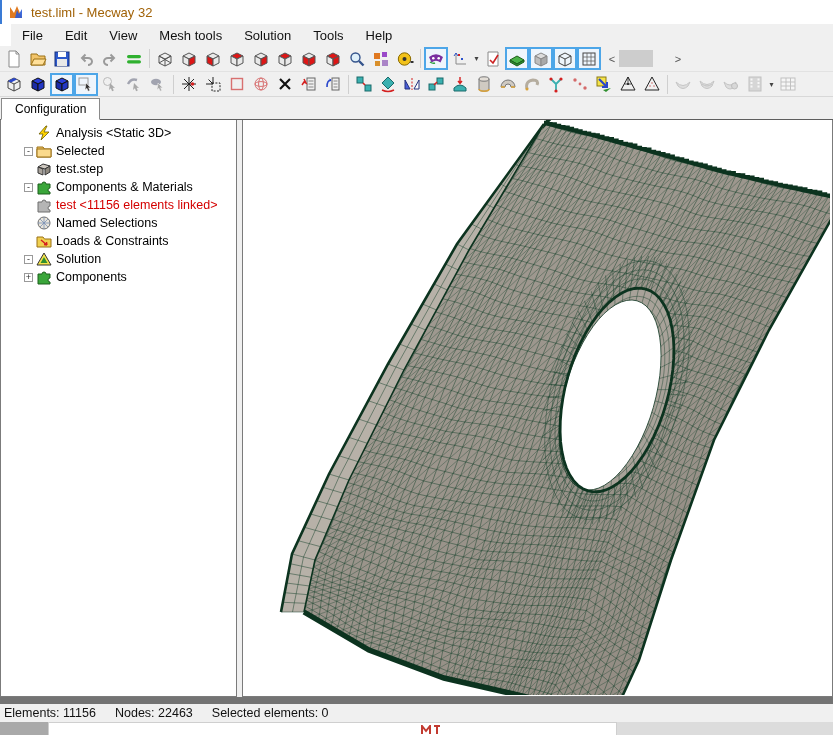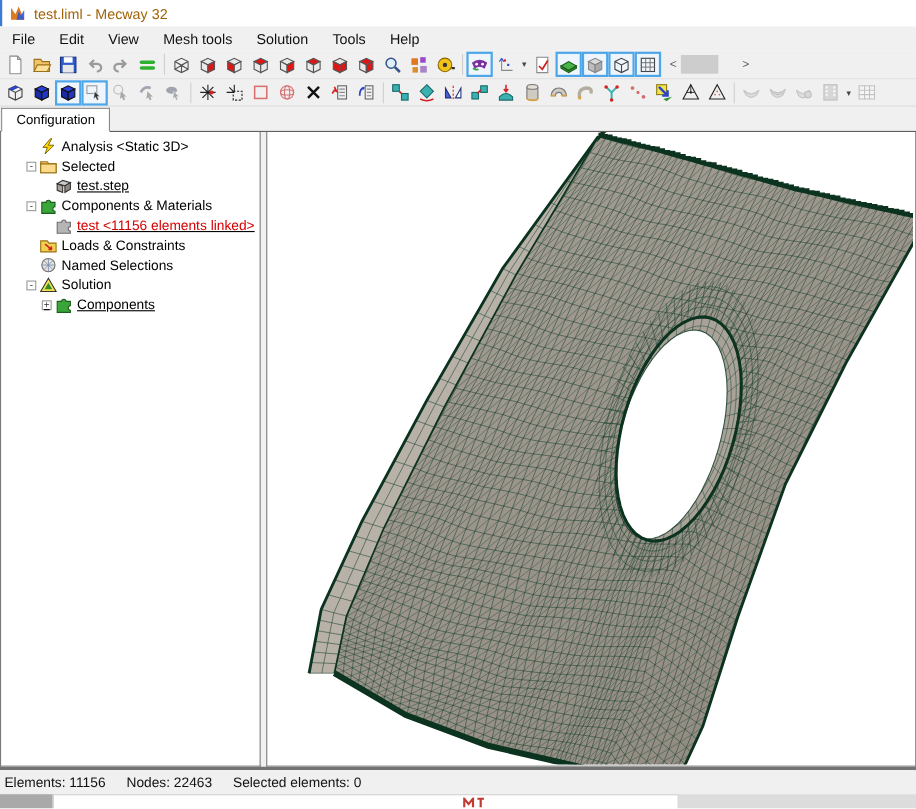--- a/index.html
+++ b/index.html
@@ -6,21 +6,21 @@
   html,body { width:833px; height:735px; overflow:hidden; background:#fff;
     font-family:"Liberation Sans", sans-serif; }
   svg { display:block; }
 
   
   #titlebar { height:24px; background:#ffffff; display:flex; align-items:center;
     border-left:2px solid #3a7bd5; padding-left:6px; }
   #titlebar .title { font-size:13px; color:#a16207; margin-left:7px; }
 
   
-  #menubar { height:22px; background:#f0f0f0; display:flex; align-items:center; font-size:13px; color:#111; }
+  #menubar { height:22px; background:#f0f0f0; display:flex; align-items:center; font-size:13px; color:#111;margin-left:11px; }
   #menubar .mi { padding:2px 11px; cursor:default; }
 
   
   .toolbar { background:#f0f0f0; display:flex; align-items:center; padding-left:2px; }
   #tb1 { height:25px; }
   #tb2 { height:26px; border-top:1px solid #e2e2e2; border-bottom:1px solid #d8d8d8; }
   .tbtn { width:24px; height:23px; display:flex; align-items:center; justify-content:center; flex:0 0 auto; }
   .tog  { border:2px solid #4da6e8; background:#eef5fc; }
   .dim  { opacity:.45; filter:grayscale(.8); }
   .sep  { width:1px; height:19px; background:#cfcfcf; margin:0 3px; flex:0 0 auto; }
@@ -34,29 +34,29 @@
   #tab-config { background:#fff; border:1px solid #8a8a8a; border-bottom:1px solid #fff;
     height:22px; margin-left:1px; margin-bottom:-1px; padding:0 13px; font-size:12px;
     display:flex; align-items:center; position:relative; z-index:2; }
 
   
   #main { height:577px; background:#f0f0f0; display:flex; }
   #tree-panel { width:237px; background:#fff; border:1px solid #7b7b7b; border-top:none; overflow:hidden; padding-top:4px; }
   #view-panel { flex:1; background:#fff; border:1px solid #7b7b7b; border-top:none; margin-left:5px; position:relative; }
 
   .trow { height:18px; display:flex; align-items:center; font-size:12.5px; white-space:nowrap; }
-  .lv0 { padding-left:23px; } .lv1 { padding-left:37px;text-decoration:underline; }
+  .lv0 { padding-left:23px; } .lv1 { padding-left:23px; }
   .exp { width:9px; height:9px; border:1px solid #9a9a9a; background:#fff; color:#333;
     font-size:9px; line-height:7px; text-align:center; margin-right:3px; flex:0 0 auto; }
   .exp:empty { visibility:hidden; }
   .ticon { margin-right:4px; flex:0 0 auto; }
   .alert { color:#d40000; }
 
   
-  #statusbar { height:25px; background:#f0f0f0; border-top:3px solid #737373;
+  #statusbar { height:25px; background:#f0f0f0; border-top:7px solid #737373;
     display:flex; align-items:center; font-size:12.5px; color:#111; padding-left:4px; }
   #statusbar span { margin-right:19px; }
 
   
   #peek { height:13px; display:flex; }
   #peek .s1 { width:48px; background:#a9a9a9; }
   #peek .s2 { width:569px; background:#ffffff; border:1px solid #cfcfcf; border-bottom:none; position:relative; }
   #peek .s3 { flex:1; background:#dcdcdc; }
   #peek .logo { position:absolute; left:372px; top:2px; }
 </style>
@@ -511,32 +511,32 @@
       <div class="trow lv1">
         <span class="exp"></span>
         <svg width="16" height="16" class="ticon">
           <path d="M2 5h4a2 2 0 1 1 4 0h4v4a2 2 0 1 0 0 4v2H2z" fill="#b5b5b5" stroke="#6e6e6e"></path>
         </svg>
         <span class="alert">test &lt;11156 elements linked&gt;</span>
       </div>
       <div class="trow lv0">
         <span class="exp"></span>
         <svg width="16" height="16" class="ticon">
+          <circle cx="8" cy="8" r="6" fill="#e8e4da" stroke="#6e6e6e"></circle>
+          <path d="M2 8h12M8 2v12M4 4l8 8M12 4l-8 8" stroke="#7a8fb5" stroke-width=".8"></path>
+        </svg>
+        <span>Named Selections</span>
+      </div>
+      <div class="trow lv0">
+        <span class="exp"></span>
+        <svg width="16" height="16" class="ticon">
           <path d="M1 4h6l1.5 2H15v8H1z" fill="#f0d050" stroke="#9a7116"></path>
           <path d="M5 7l6 5M11 12l-.5-3M11 12l-3-.5" stroke="#d42020" stroke-width="1.4" fill="none"></path>
         </svg>
         <span>Loads &amp; Constraints</span>
-      </div>
-      <div class="trow lv0">
-        <span class="exp"></span>
-        <svg width="16" height="16" class="ticon">
-          <circle cx="8" cy="8" r="6" fill="#e8e4da" stroke="#6e6e6e"></circle>
-          <path d="M2 8h12M8 2v12M4 4l8 8M12 4l-8 8" stroke="#7a8fb5" stroke-width=".8"></path>
-        </svg>
-        <span>Named Selections</span>
       </div>
       <div class="trow lv0">
         <span class="exp">-</span>
         <svg width="16" height="16" class="ticon">
           <path d="M8 2l7 12H1z" fill="#f5e34a" stroke="#333"></path>
           <path d="M8 6l3.5 6h-7z" fill="#2f8f2f"></path>
         </svg>
         <span>Solution</span>
       </div>
       <div class="trow lv1">

